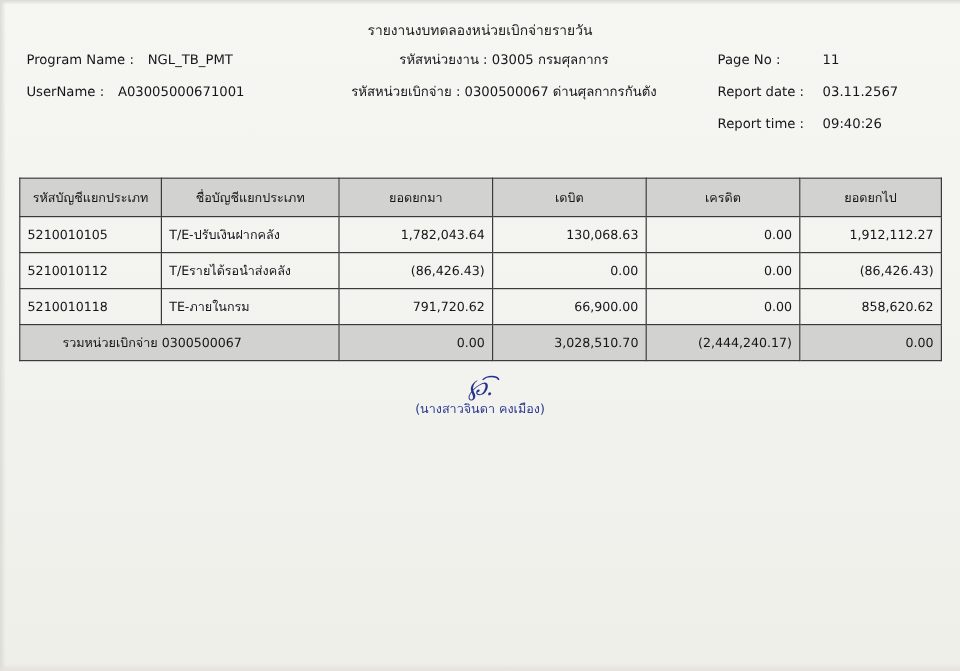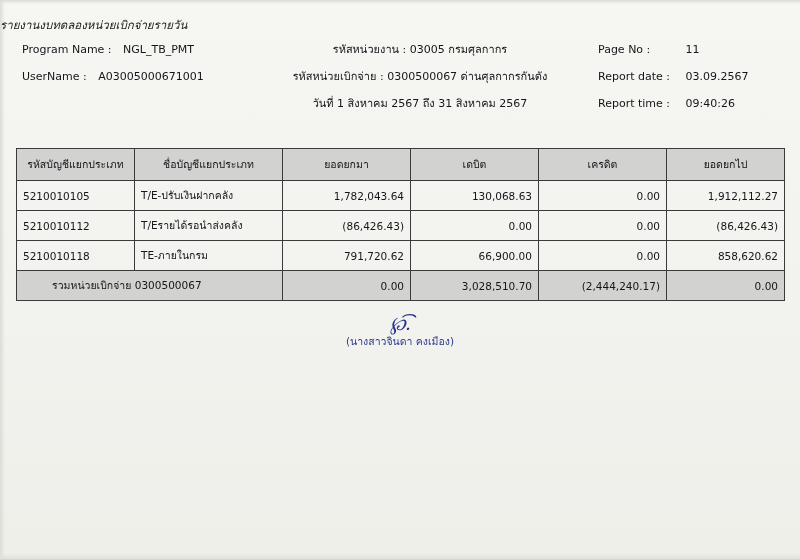--- a/index.html
+++ b/index.html
@@ -24,23 +24,23 @@
     position: absolute;
     inset: 0;
     background: linear-gradient(180deg, #f6f6f2 0%, #f2f2ee 55%, #efefea 100%);
     pointer-events: none;
   }
   .doc-title {
     position: absolute;
     top: 16px;
     left: 0;
     width: 800px;
+    text-align: center;
     font-size: 11.5px;
     color: #1a1a1a;
-    font-style: italic;
   }
   .meta {
     position: absolute;
     top: 42px;
     left: 0;
     width: 800px;
     height: 80px;
   }
   .meta-col-left {
     position: absolute;
@@ -185,31 +185,30 @@
       </div>
       <div class="meta-row">
         <span>UserName :</span>
         <span class="r-val num">A03005000671001</span>
       </div>
     </div>
 
     <div class="meta-col-center">
       <div class="meta-row center">รหัสหน่วยงาน : 03005 กรมศุลกากร</div>
       <div class="meta-row center">รหัสหน่วยเบิกจ่าย : 0300500067 ด่านศุลกากรกันตัง</div>
-      <div class="meta-row center">วันที่ 1 สิงหาคม 2567 ถึง 31 สิงหาคม 2567</div>
     </div>
 
     <div class="meta-col-right">
       <div class="meta-row">
         <span class="r-label">Page No :</span>
         <span class="r-val">11</span>
       </div>
       <div class="meta-row">
         <span class="r-label">Report date :</span>
-        <span class="r-val">03.09.2567</span>
+        <span class="r-val">03.11.2567</span>
       </div>
       <div class="meta-row">
         <span class="r-label">Report time :</span>
         <span class="r-val">09:40:26</span>
       </div>
     </div>
   </div>
 
   <table class="report">
     <colgroup>

